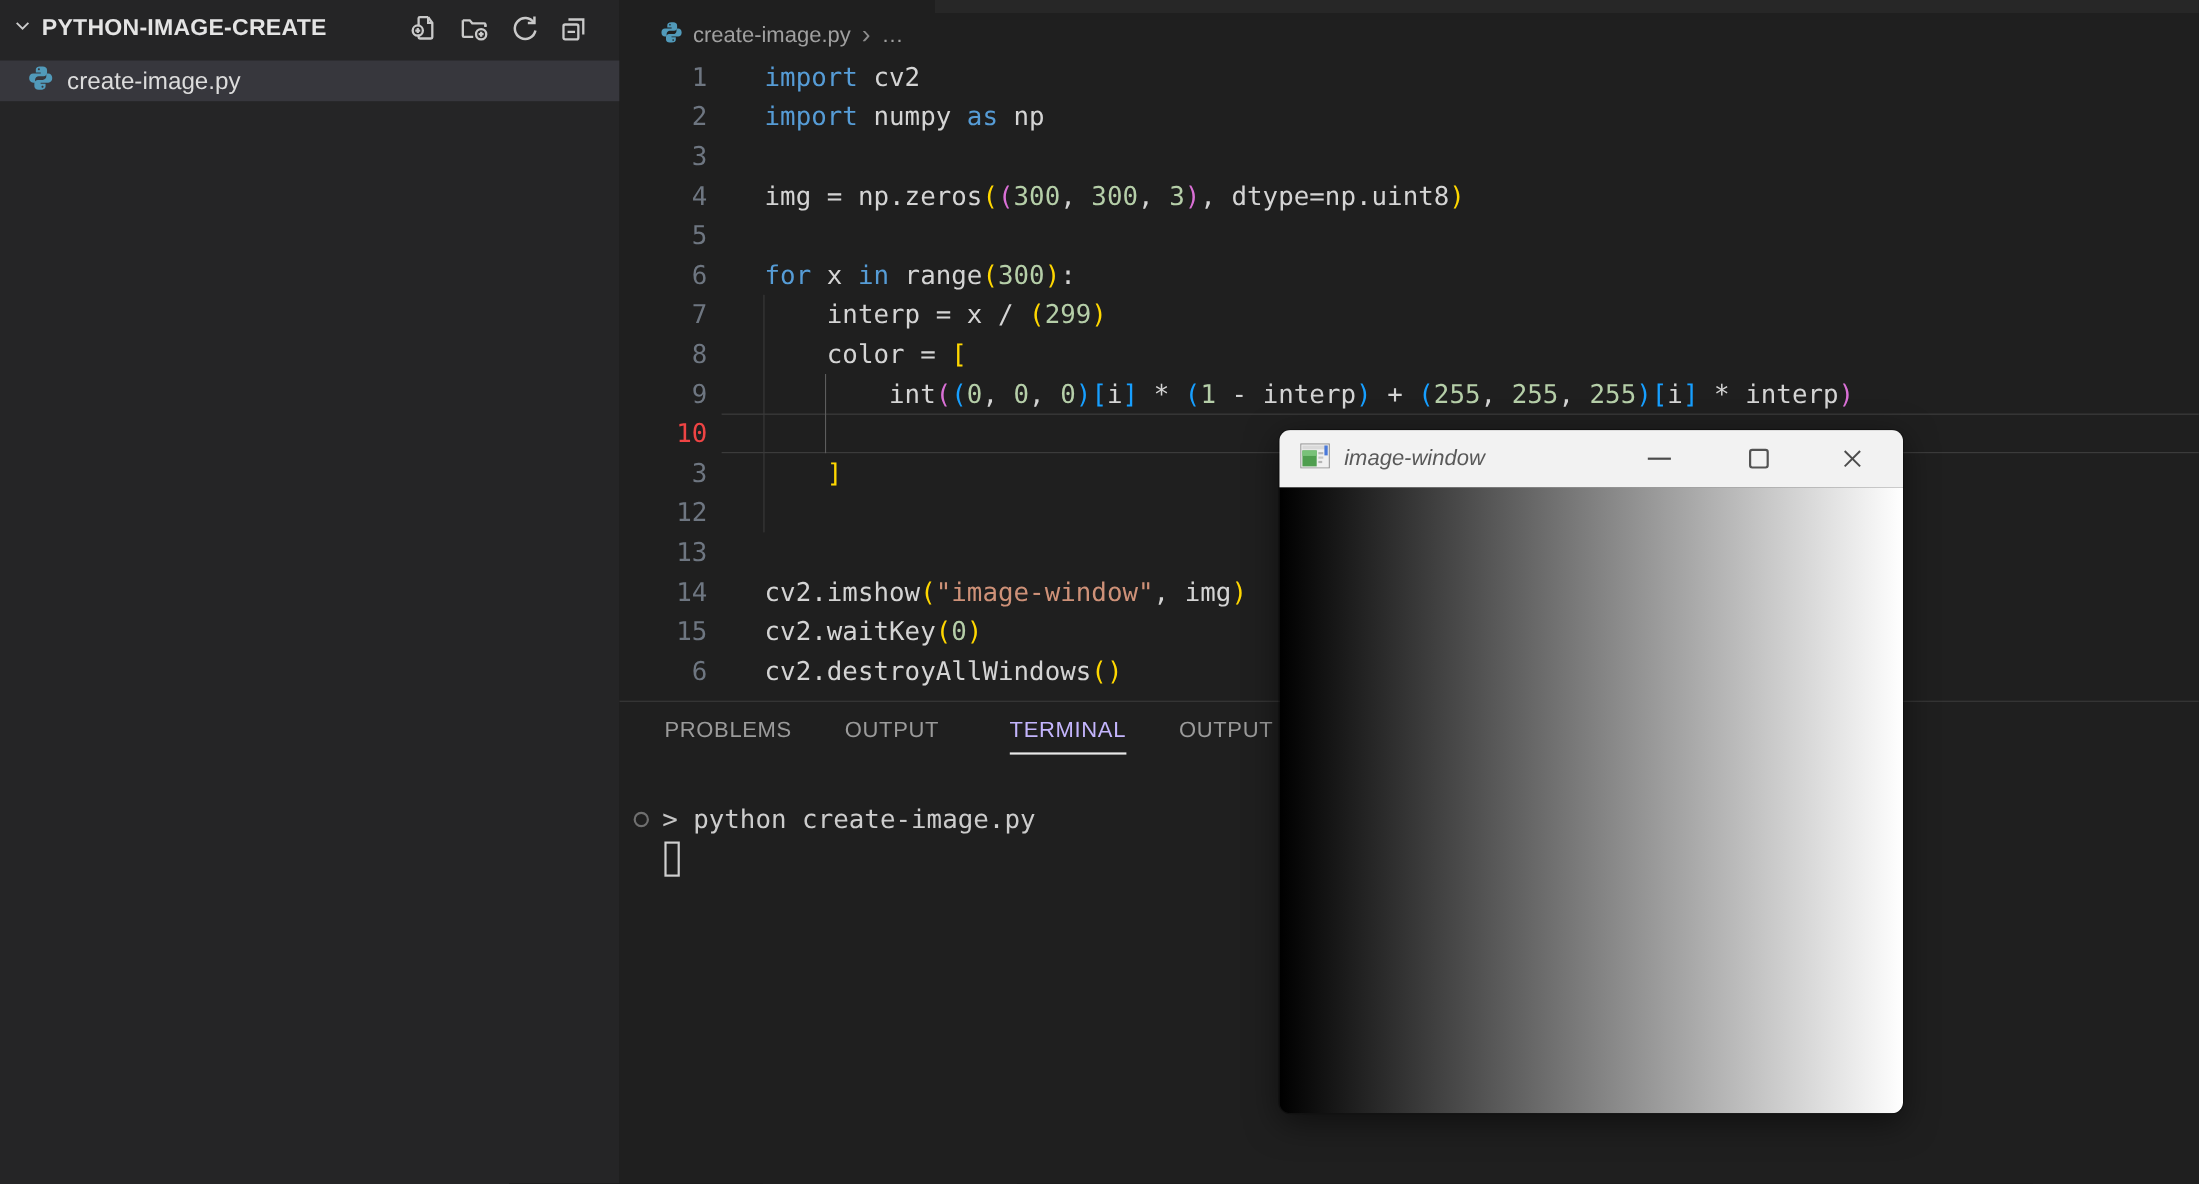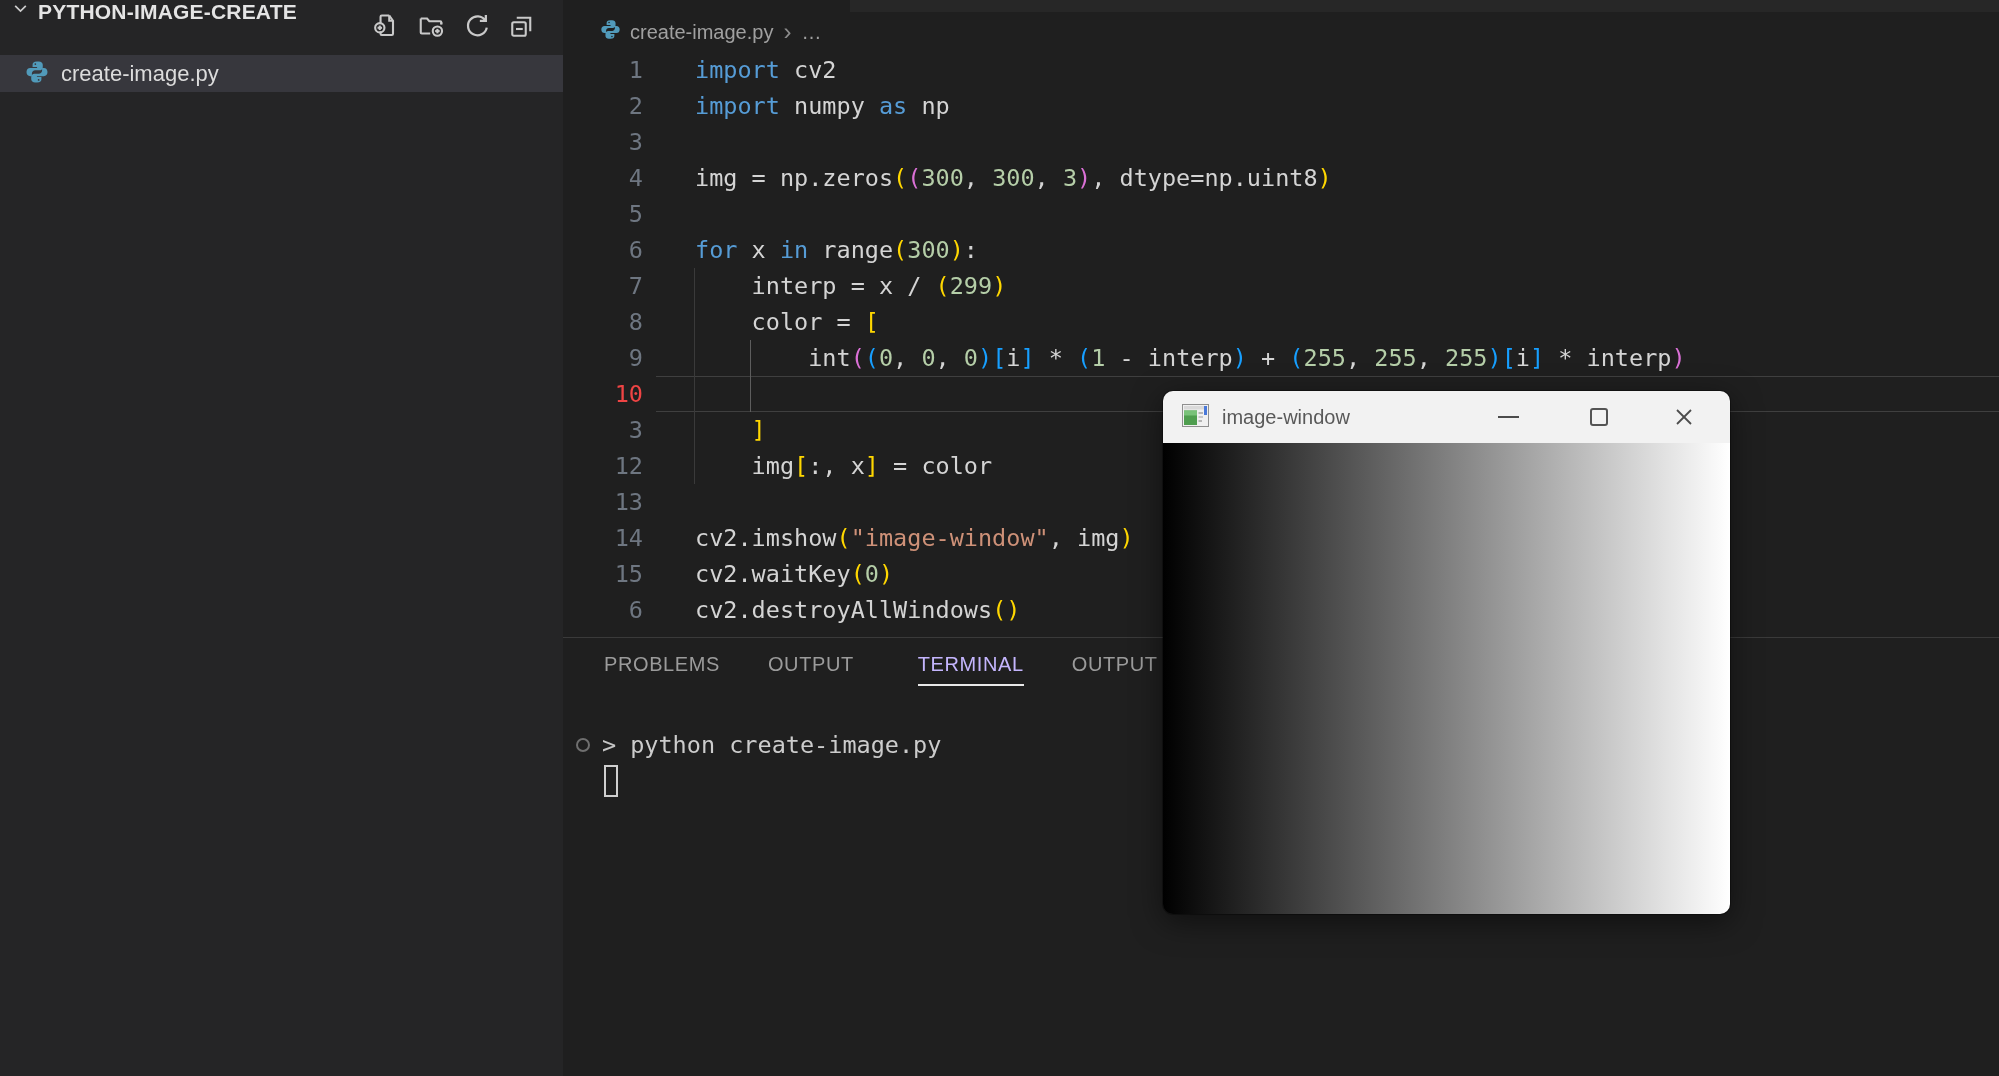--- a/index.html
+++ b/index.html
@@ -1,21 +1,21 @@
 <!DOCTYPE html>
 <html><head>
 <meta charset="utf-8">
 <style>
   html,body{margin:0;padding:0;background:#1f1f1f;}
   .app{position:relative;width:1999px;height:1076px;overflow:hidden;background:#1f1f1f;
        font-family:"Liberation Sans",sans-serif;-webkit-font-smoothing:antialiased;}
 
   
   .sidebar{position:absolute;left:0;top:0;width:563px;height:100%;background:#252526;z-index:2;}
-  .sb-header{display:flex;height:52px;padding-left:12px;}
+  .sb-header{display:flex;align-items:center;height:52px;padding-left:12px;}
   .sb-title{margin-left:9px;font-size:21px;font-weight:bold;color:#e4e4e4;letter-spacing:.2px;}
   .sb-actions{margin-left:auto;display:flex;gap:15px;margin-right:26px;align-items:center;}
   .sb-actions svg{display:block;}
   .file-row{position:absolute;top:55px;left:0;width:563px;height:37px;background:#37373d;
             display:flex;align-items:center;padding-left:25px;box-sizing:border-box;cursor:default;}
   .file-name{margin-left:12px;font-size:22px;color:#dcdcdc;}
 
   
   .editor{position:absolute;left:563px;top:0;right:0;bottom:0;background:#1f1f1f;}
   .top-strip{position:absolute;left:287px;top:0;right:0;height:12px;background:#272727;}
@@ -52,23 +52,23 @@
         font-size:23.5px;color:#cccccc;}
   .term-line{position:relative;padding-left:39px;line-height:34px;}
   .term-deco{position:absolute;left:13px;top:10px;width:14px;height:14px;border:2px solid #6f6f6f;
              border-radius:50%;box-sizing:border-box;}
   .term-prompt{color:#c5c5c5;}
   .term-cmd{margin-left:14px;}
   .term-cursor{margin-left:41px;margin-top:3px;width:14px;height:32px;border:2px solid #cfcfcf;
                box-sizing:border-box;}
 
   
-  .cv-window{position:absolute;left:1163px;top:391px;width:567px;height:523px;border-radius:10px;
+  .cv-window{position:absolute;left:1163px;top:391px;width:567px;height:621px;border-radius:10px;
              overflow:hidden;z-index:10;
-             box-shadow:0 8px 30px rgba(0,0,0,.5),0 0 0 1px rgba(0,0,0,.3);}
+             box-shadow:0 8px 30px rgba(0,0,0,.5),0 0 0 1px rgba(0,0,0,.3);font-style:italic;}
   .cv-titlebar{position:relative;height:52px;background:#f2f2f2;display:flex;align-items:center;
                padding-left:19px;}
   .cv-title{margin-left:13px;font-size:20px;color:#595959;}
   .cv-btn{position:absolute;top:0;height:52px;width:44px;display:flex;align-items:center;
           justify-content:center;cursor:default;}
   .cv-btn.min{left:323px;}
   .cv-btn.max{left:414px;}
   .cv-btn.close{left:499px;}
   .glyph-min{width:21px;height:2px;background:#4c4c4c;}
   .glyph-max{width:18px;height:18px;border:2px solid #545454;border-radius:3px;box-sizing:border-box;}
@@ -191,21 +191,20 @@
           </div>
           <div class="code-line">
             <span class="ln cur">10</span>
           </div>
           <div class="code-line">
             <span class="ln">3</span>
             <span class="lc"><span class="tk-pl">    </span><span class="tk-b1">]</span></span>
           </div>
           <div class="code-line">
             <span class="ln">12</span>
-            <span class="lc"><span class="tk-pl">    img</span><span class="tk-b1">[</span><span class="tk-pl">:, x</span><span class="tk-b1">]</span><span class="tk-pl"> = color</span></span>
           </div>
           <div class="code-line">
             <span class="ln">13</span>
             <span class="lc"></span>
           </div>
           <div class="code-line">
             <span class="ln">14</span>
             <span class="lc"><span class="tk-pl">cv2.imshow</span><span class="tk-b1">(</span><span class="tk-str">"image-window"</span><span class="tk-pl">, img</span><span class="tk-b1">)</span></span>
           </div>
           <div class="code-line">

